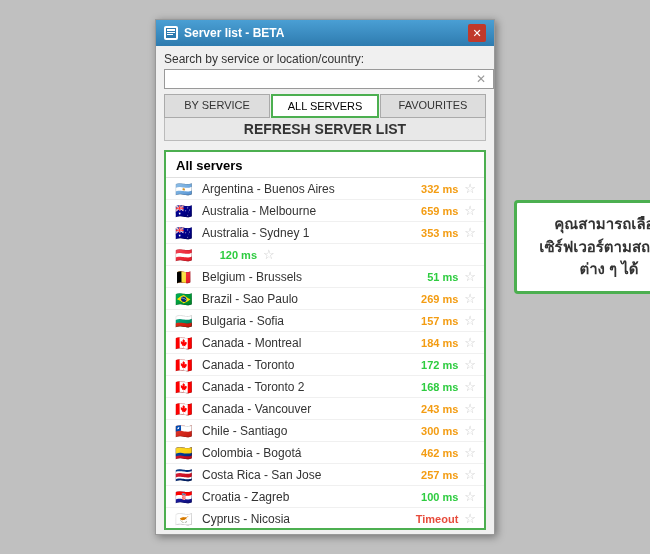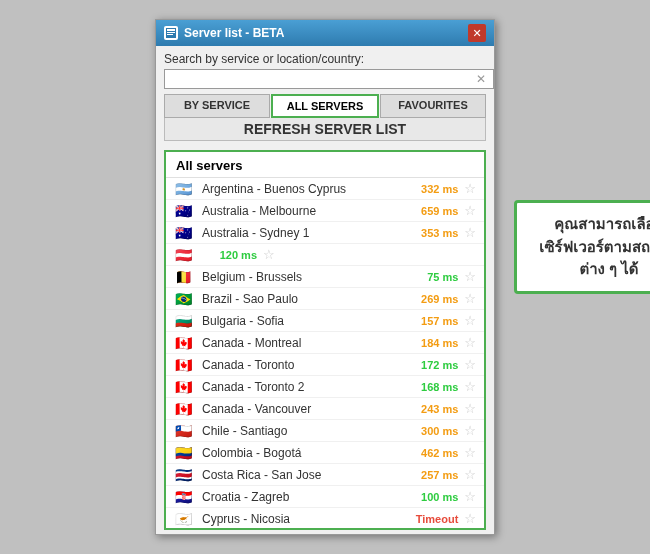--- a/index.html
+++ b/index.html
@@ -104,21 +104,21 @@
       display: flex;
       margin-bottom: 0;
       gap: 1px;
     }
 
     .tab {
       flex: 1;
       text-align: center;
       padding: 4px 6px;
       font-size: 11px;
-      font-weight: bold;
+      font-weight: normal;
       border: 1px solid #aaa;
       background: #ddd;
       cursor: pointer;
       color: #333;
     }
 
     .tab.active {
       background: white;
       border: 2px solid #4caf50;
       color: #000;
@@ -270,21 +270,21 @@
     </div>
 
     <div class="refresh-bar">REFRESH SERVER LIST</div>
 
     <div class="server-list-container">
       <div class="all-servers-header">All servers</div>
 
       <div id="server-items-container">
           <div class="server-item">
             <span class="flag">🇦🇷</span>
-            <span class="server-name">Argentina - Buenos Cyprus</span>
+            <span class="server-name">Argentina - Buenos Aires</span>
             <span class="latency orange">332 ms</span>
             <span class="star">☆</span>
           </div>
           <div class="server-item">
             <span class="flag">🇦🇺</span>
             <span class="server-name">Australia - Melbourne</span>
             <span class="latency orange">659 ms</span>
             <span class="star">☆</span>
           </div>
           <div class="server-item">
@@ -294,21 +294,21 @@
             <span class="star">☆</span>
           </div>
           <div class="server-item">
             <span class="flag">🇦🇹</span>
             <span class="latency green">120 ms</span>
             <span class="star">☆</span>
           </div>
           <div class="server-item">
             <span class="flag">🇧🇪</span>
             <span class="server-name">Belgium - Brussels</span>
-            <span class="latency green">75 ms</span>
+            <span class="latency green">51 ms</span>
             <span class="star">☆</span>
           </div>
           <div class="server-item">
             <span class="flag">🇧🇷</span>
             <span class="server-name">Brazil - Sao Paulo</span>
             <span class="latency orange">269 ms</span>
             <span class="star">☆</span>
           </div>
           <div class="server-item">
             <span class="flag">🇧🇬</span>

